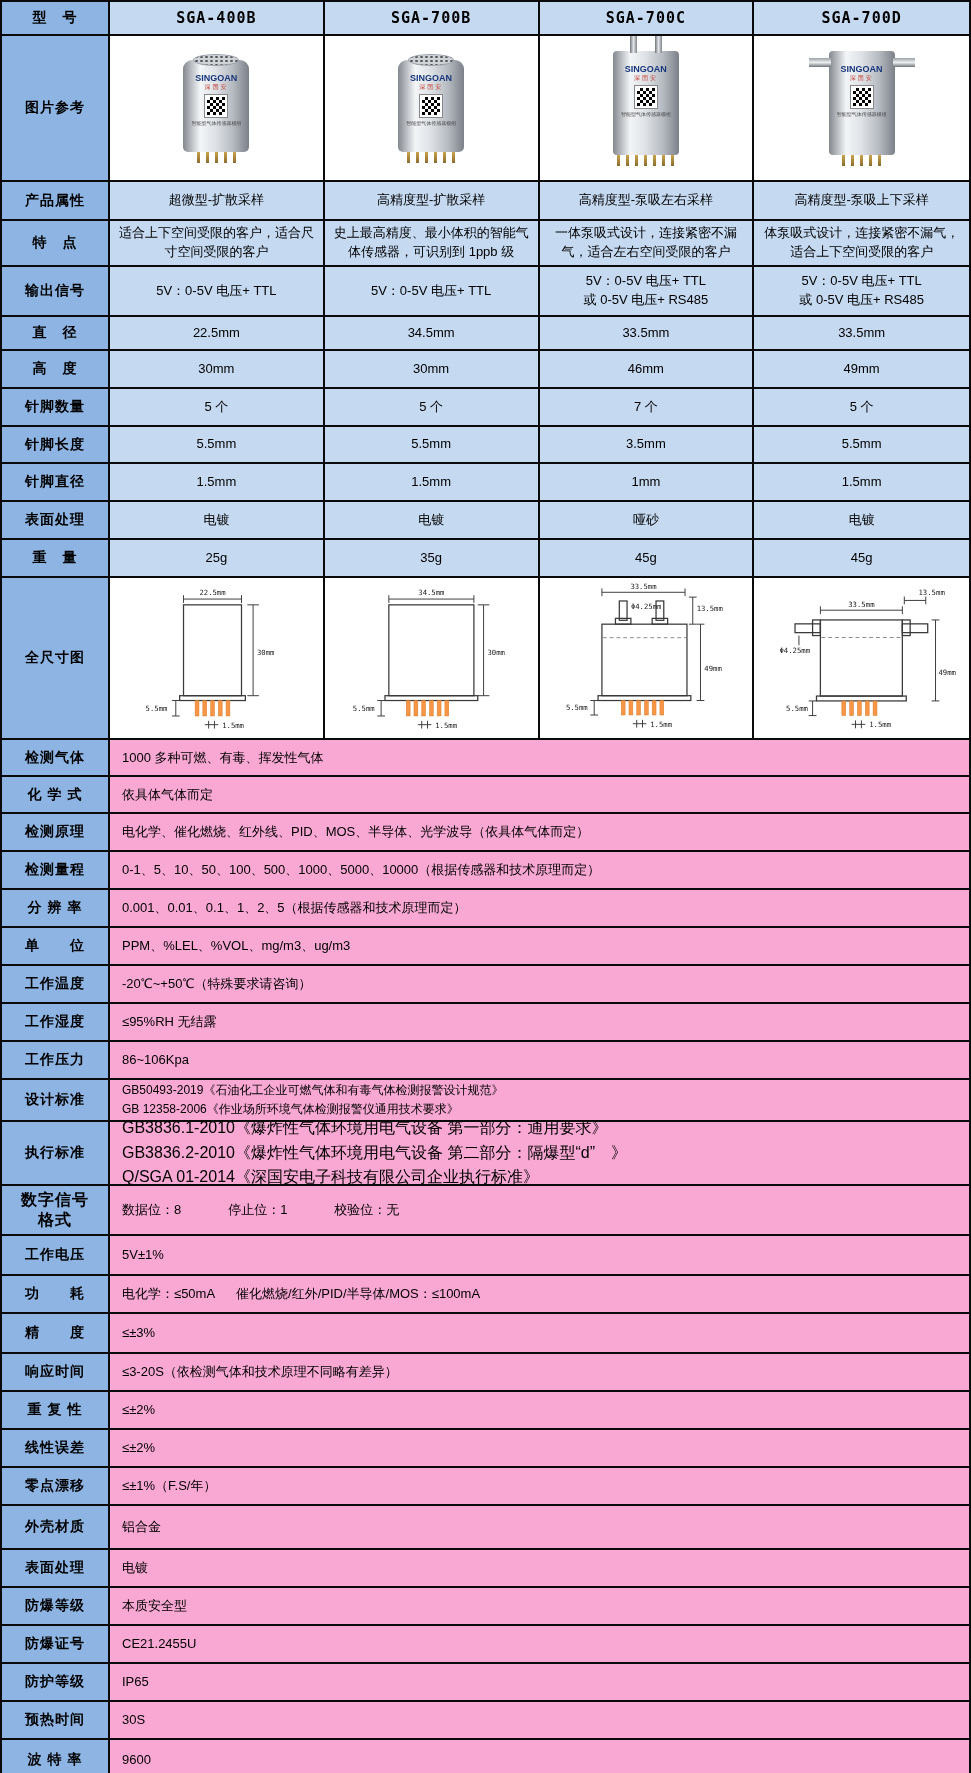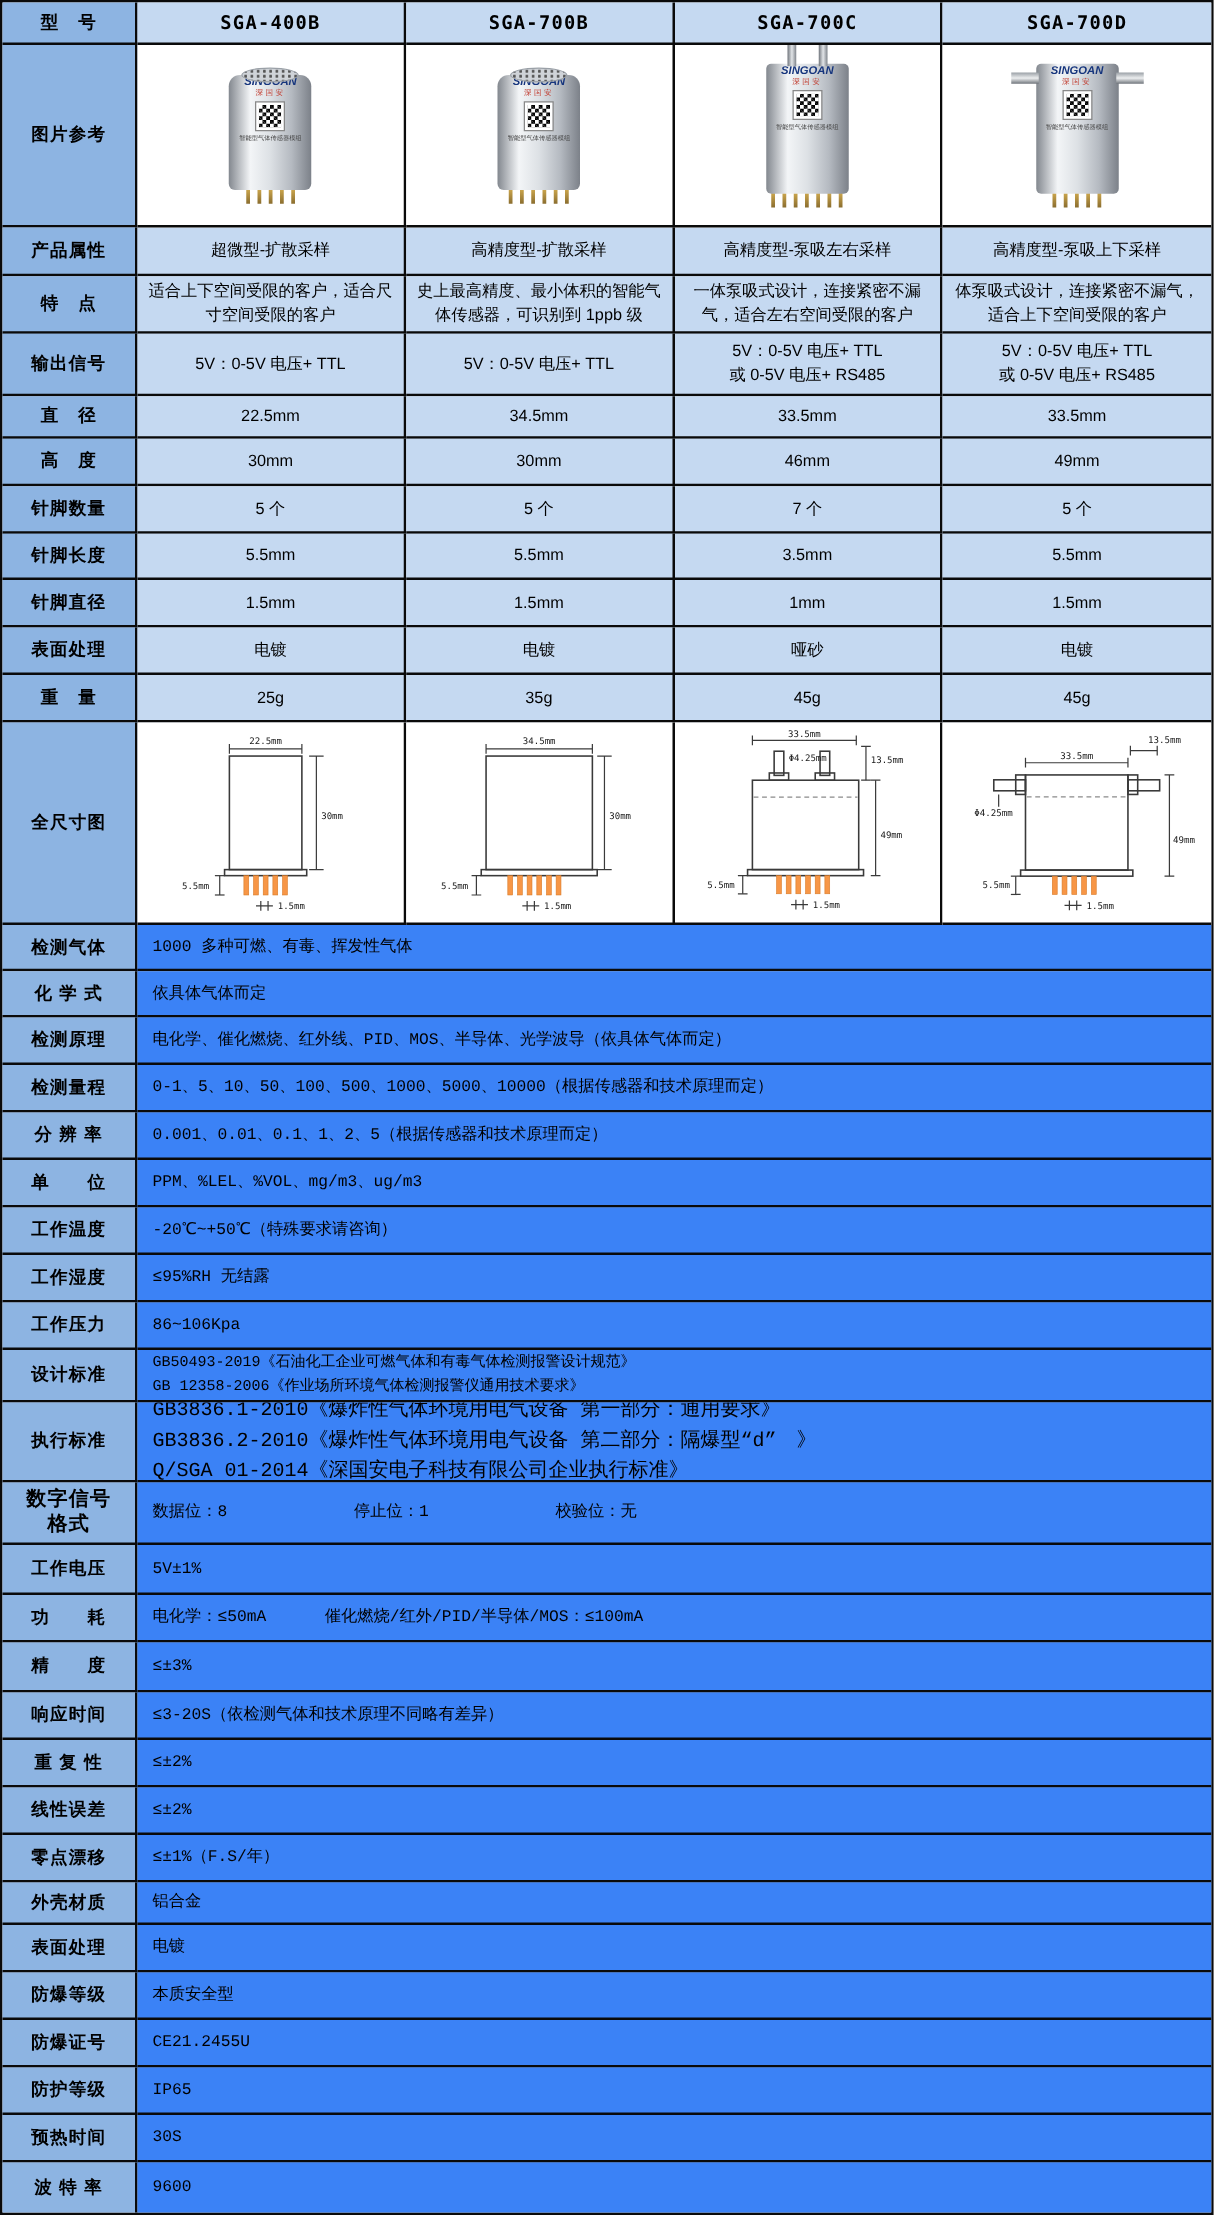--- a/index.html
+++ b/index.html
@@ -8,32 +8,32 @@
   .sheet{width:971px;border:2px solid #0a0a0a}
   .urow{display:grid;grid-template-columns:108px 1fr 1fr 1fr 1fr}
   .wrow{display:grid;grid-template-columns:108px 1fr}
   .cell{border-right:2px solid #0a0a0a;border-bottom:2px solid #0a0a0a;display:flex;align-items:center;justify-content:center;text-align:center;overflow:hidden;min-width:0}
   .urow .cell:last-child,.wrow .cell:last-child{border-right:0}
   .last .cell{border-bottom:0}
   .label{background:#8db4e2;font-weight:bold;font-size:14px;letter-spacing:1px;line-height:1.25;padding:16px}
   .val{background:#c5d9f1;font-size:13px;white-space:pre-line;padding:3px 8px;line-height:1.45}
   .model{background:#c5d9f1;font-family:"DejaVu Sans Mono","Liberation Mono",monospace;font-weight:bold;font-size:15px;letter-spacing:1px}
   .white{background:#fff}
-  .wval{background:#3b82f6;justify-content:flex-start;text-align:left;padding:4px 12px;font-size:13px;
-        font-family:Liberation Mono, monospace;white-space:pre-wrap;line-height:1.65}
+  .wval{background:#f9a8d4;justify-content:flex-start;text-align:left;padding:4px 12px;font-size:13px;
+        font-family:Liberation Sans, sans-serif;white-space:pre-wrap;line-height:1.65}
   
   .photo{background:#fff;position:relative}
   .sensor{position:relative;display:flex;flex-direction:column;align-items:center}
   .scap{width:46px;height:12px;border-radius:50%;border:1px solid #9aa0a7;background-color:#cfd3d8;
         background-image:radial-gradient(circle,#555 1px,transparent 1.4px);background-size:5px 4px;
         margin-bottom:-6px;position:relative;z-index:2}
   .sbody{width:66px;height:92px;border-radius:9px 9px 5px 5px;position:relative;
         background:linear-gradient(90deg,#83888f,#f3f5f7 26%,#dde1e5 50%,#b5bac1 76%,#7c8189);
         display:flex;flex-direction:column;align-items:center}
-  .brand{font-size:9px;font-weight:bold;font-style:italic;color:#16357d;white-space:nowrap}
+  .brand{margin-top:13px;font-size:9px;font-weight:bold;color:#16357d;white-space:nowrap}
   .bsub{font-size:6px;color:#c23b2e;letter-spacing:2px;white-space:nowrap}
   .qr{width:22px;height:22px;margin-top:3px;background-color:#fff;
       background-image:linear-gradient(45deg,#000 25%,transparent 25%,transparent 75%,#000 75%),
                        linear-gradient(45deg,#000 25%,transparent 25%,transparent 75%,#000 75%);
       background-size:6px 6px;background-position:0 0,3px 3px;border:2px solid #fff;outline:1px solid #888}
   .scapt{font-size:5px;color:#444;margin-top:3px;white-space:nowrap;max-width:60px;overflow:hidden}
   .spins{display:flex;gap:6px;margin-top:-1px}
   .spins i{width:3px;height:12px;background:linear-gradient(#cfa94e,#8a6d2f);display:block}
   .v700c .sbody,.v700d .sbody{height:104px;border-radius:4px}
   .tubes{position:absolute;top:-20px;left:0;width:100%;display:flex;justify-content:center;gap:18px}
@@ -431,21 +431,21 @@
     <div class="cell wval">≤±2%</div>
   </div>
   <div class="wrow" style="height:38px">
     <div class="cell label">线性误差</div>
     <div class="cell wval">≤±2%</div>
   </div>
   <div class="wrow" style="height:38px">
     <div class="cell label">零点漂移</div>
     <div class="cell wval">≤±1%（F.S/年）</div>
   </div>
-  <div class="wrow" style="height:34px">
+  <div class="wrow" style="height:44px">
     <div class="cell label">外壳材质</div>
     <div class="cell wval">铝合金</div>
   </div>
   <div class="wrow" style="height:38px">
     <div class="cell label">表面处理</div>
     <div class="cell wval">电镀</div>
   </div>
   <div class="wrow" style="height:38px">
     <div class="cell label">防爆等级</div>
     <div class="cell wval">本质安全型</div>

